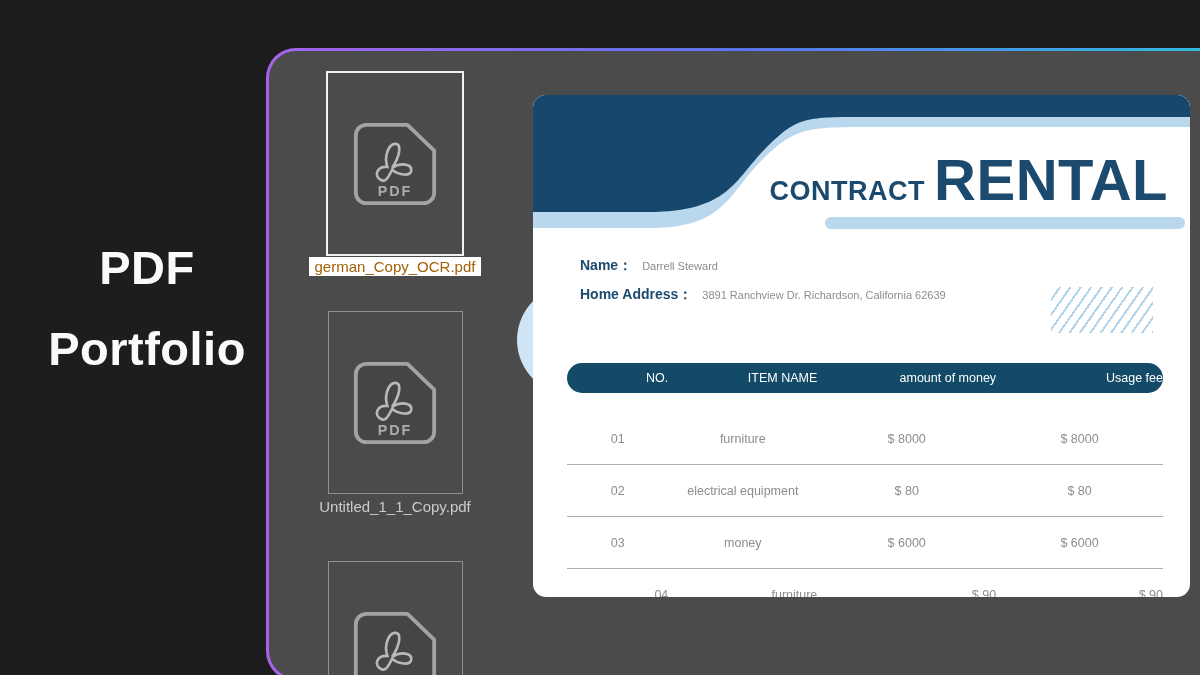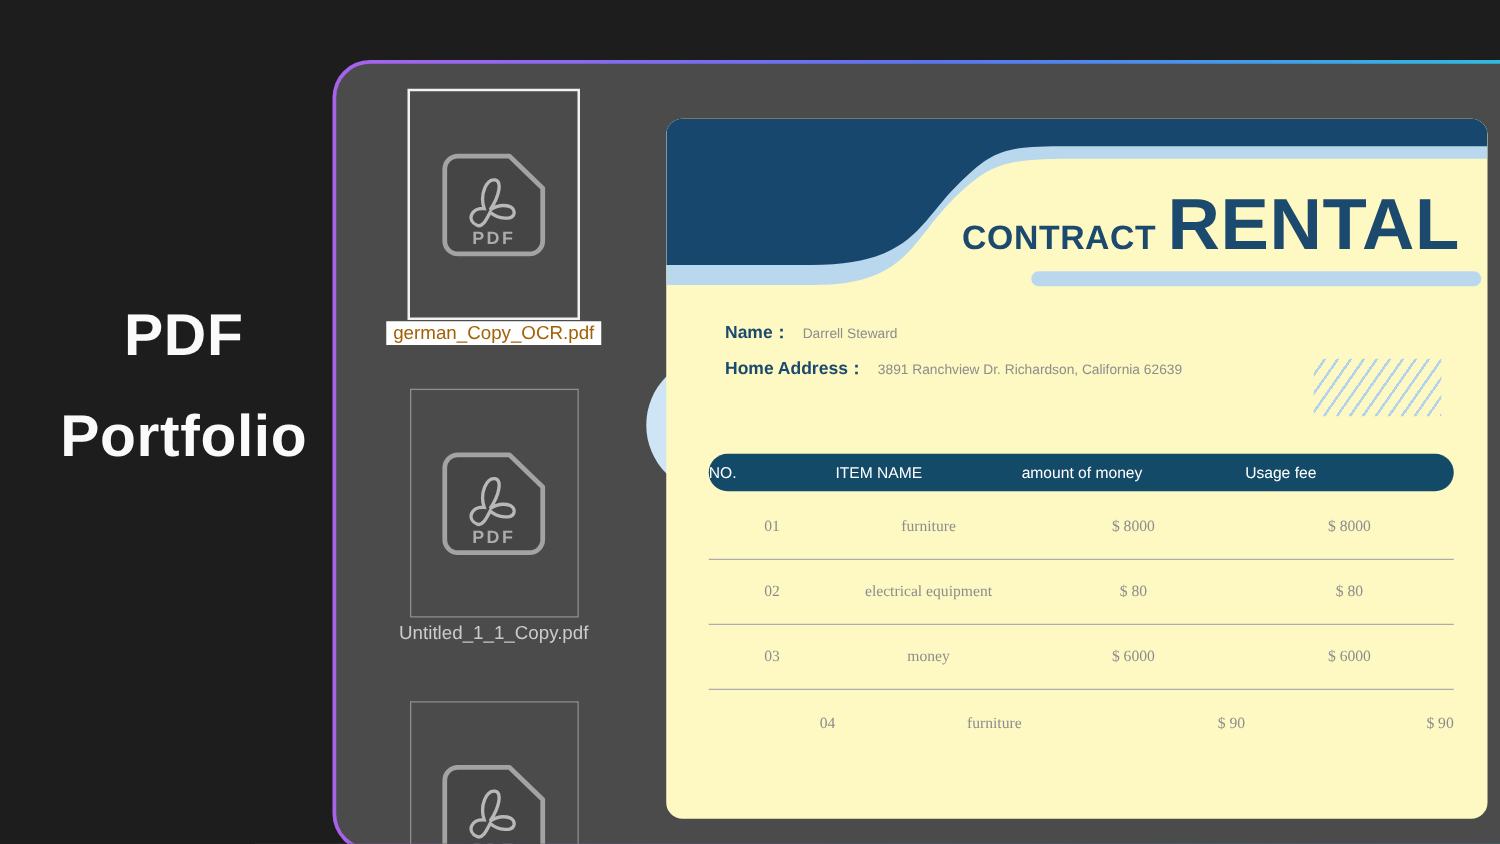--- a/index.html
+++ b/index.html
@@ -48,22 +48,22 @@
   .fname.plain { color:#cbcbcb; margin-top:4px; }
 
   
   .circle-dec {
     position:absolute; left:248px; top:234px; width:110px; height:110px;
     border-radius:50%; background:#cfe5f6; z-index:1;
   }
 
   
   .doc-card {
-    position:absolute; left:264px; top:44px; width:657px; height:560px;
-    background:#fef9c3; border-radius:13px; overflow:hidden; z-index:2;
+    position:absolute; left:264px; top:44px; width:657px; height:502px;
+    background:#ffffff; border-radius:13px; overflow:hidden; z-index:2;
   }
   .doc-header { position:absolute; left:0; top:0; width:657px; height:140px; }
   .doc-header svg { display:block; width:657px; height:140px; }
   .doc-title {
     position:absolute; top:51px; right:22px; white-space:nowrap;
     color:#1b4a6e; z-index:3;
   }
   .t-small { font-size:27px; font-weight:700; letter-spacing:0.5px; }
   .t-large { font-size:58px; font-weight:600; margin-left:9px; letter-spacing:0.5px; }
   .title-bar {
@@ -82,29 +82,29 @@
     position:absolute; left:518px; top:192px; width:102px; height:46px;
     background:repeating-linear-gradient(125deg, transparent 0 6.5px, #b3d3ea 6.5px 8.5px);
     z-index:2;
   }
 
   
   .doc-table { position:absolute; left:34px; top:268px; width:596px; z-index:3; }
   .tgrid { display:grid; grid-template-columns:17% 25% 30% 28%; }
   .thead {
     height:30px; background:#134a68; border-radius:15px;
-    color:#ffffff; font-size:12.5px; align-items:center; text-align:left;
+    color:#ffffff; font-size:12.5px; align-items:center; text-align:right;
   }
   .trow {
     height:52px; color:#8d8d8d; font-size:12.5px;
     align-items:center; text-align:center;
     border-bottom:1px solid #adadad;
   }
   .trow.last { border-bottom:none;text-align:right; }
-  .doc-table .rows { padding-top:3px;font-family:Liberation Serif, serif; }
+  .doc-table .rows { padding-top:20px; }
 
   .pdf-icon { display:block; }
 </style>
 </head>
 <body>
 
 <div class="stage">
 
   <div class="page-title">
     <div class="line1">PDF</div>

